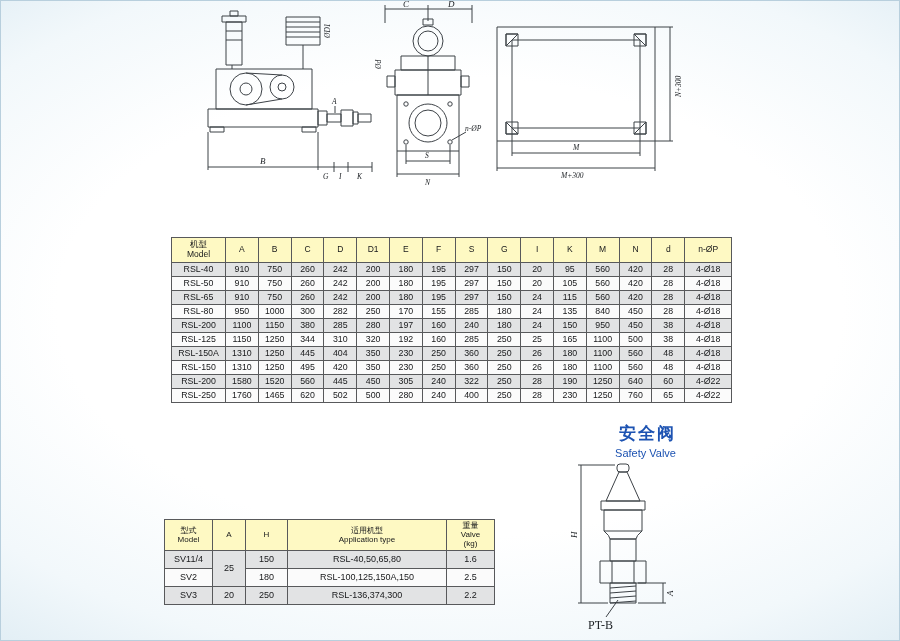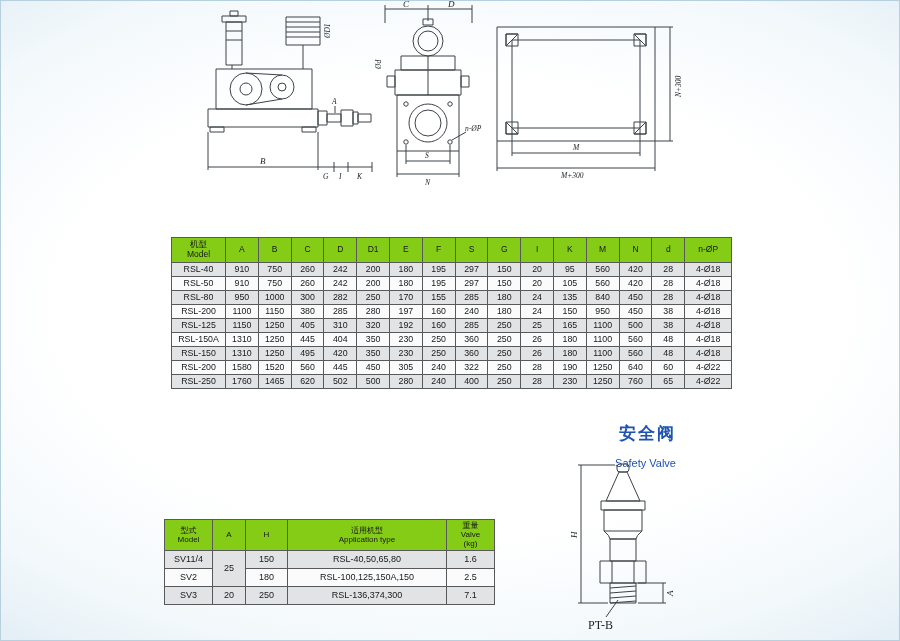--- a/index.html
+++ b/index.html
@@ -12,34 +12,34 @@
   }
   svg { position:absolute; overflow:visible; }
   svg line, svg rect, svg circle, svg path, svg polygon, svg polyline {
     stroke:#3d4247; stroke-width:1; fill:none; vector-effect:non-scaling-stroke;
   }
   svg text { stroke:none; fill:#1b1f23; font-family:"Liberation Serif", serif; font-style:italic; font-size:9px; }
   svg text.small { font-size:7.5px; }
   .tbl-wrap { position:absolute; }
   table { border-collapse:collapse; table-layout:fixed; background:#fff; }
   th, td { border:1px solid #58595b; text-align:center; font-weight:normal; color:#17181a; overflow:hidden; }
-  th { background:#84cc16; white-space:pre-line; line-height:1.15; }
+  th { background:#fef9c3; white-space:pre-line; line-height:1.15; }
   .dim-table { width:560px; font-size:9px; }
   .dim-table th { font-size:8.5px; padding:2px 0; height:24px; }
   .dim-table td { padding:0; height:13px; line-height:13px; font-size:8.8px; }
   .dim-table tbody tr:nth-child(odd) td { background:#e2e3e4; }
   .dim-table tbody tr:nth-child(even) td { background:#fbfbfb; }
   .valve-table { width:330px; font-size:9px;border-radius:32px; }
   .valve-table th { font-size:8px; padding:1px 0; height:27px; }
   .valve-table td { padding:0; height:17px; line-height:17px; }
   .valve-table tbody tr:nth-child(odd) td { background:#e2e3e4; }
   .valve-table tbody tr:nth-child(even) td { background:#fbfbfb; }
   .sv-title { position:absolute; left:520px; top:421px; width:155px; text-align:right; color:#1d53b2; }
   .sv-title .cn { font-size:17px; font-weight:bold; letter-spacing:2px; }
-  .sv-title .en { font-size:11px; margin-top:12px; }
+  .sv-title .en { font-size:11px; margin-top:2px; }
 </style>
 </head>
 <body>
 
 <div class="page">
 
   <svg style="left:193px; top:6px;" width="185" height="182" viewBox="0 0 185 182">
     <g>
       <rect x="36" y="4" width="8" height="5"></rect>
       <rect x="28" y="9" width="24" height="6"></rect>
@@ -234,20 +234,38 @@
             <td>297</td>
             <td>150</td>
             <td>20</td>
             <td>105</td>
             <td>560</td>
             <td>420</td>
             <td>28</td>
             <td>4-Ø18</td>
           </tr>
           <tr>
+            <td>RSL-65</td>
+            <td>910</td>
+            <td>750</td>
+            <td>260</td>
+            <td>242</td>
+            <td>200</td>
+            <td>180</td>
+            <td>195</td>
+            <td>297</td>
+            <td>150</td>
+            <td>24</td>
+            <td>115</td>
+            <td>560</td>
+            <td>420</td>
+            <td>28</td>
+            <td>4-Ø18</td>
+          </tr>
+          <tr>
             <td>RSL-80</td>
             <td>950</td>
             <td>1000</td>
             <td>300</td>
             <td>282</td>
             <td>250</td>
             <td>170</td>
             <td>155</td>
             <td>285</td>
             <td>180</td>
@@ -273,21 +291,21 @@
             <td>150</td>
             <td>950</td>
             <td>450</td>
             <td>38</td>
             <td>4-Ø18</td>
           </tr>
           <tr>
             <td>RSL-125</td>
             <td>1150</td>
             <td>1250</td>
-            <td>405</td>
+            <td>344</td>
             <td>310</td>
             <td>320</td>
             <td>192</td>
             <td>160</td>
             <td>285</td>
             <td>250</td>
             <td>25</td>
             <td>165</td>
             <td>1100</td>
             <td>500</td>
@@ -409,21 +427,21 @@
             <td>SV2</td>
             <td>180</td>
             <td>RSL-100,125,150A,150</td>
             <td>2.5</td>
           </tr>
           <tr>
             <td>SV3</td>
             <td>20</td>
             <td>250</td>
             <td>RSL-136,374,300</td>
-            <td>7.1</td>
+            <td>2.2</td>
           </tr>
         </tbody>
       </table>
   </div>
 
   <svg style="left:565px; top:458px;" width="118" height="180" viewBox="0 0 118 180">
     <g>
       <rect x="51" y="5" width="12" height="8" rx="3"></rect>
       <path d="M53 13 L40 42 L74 42 L61 13 Z"></path>
       <rect x="35" y="42" width="44" height="9"></rect>

